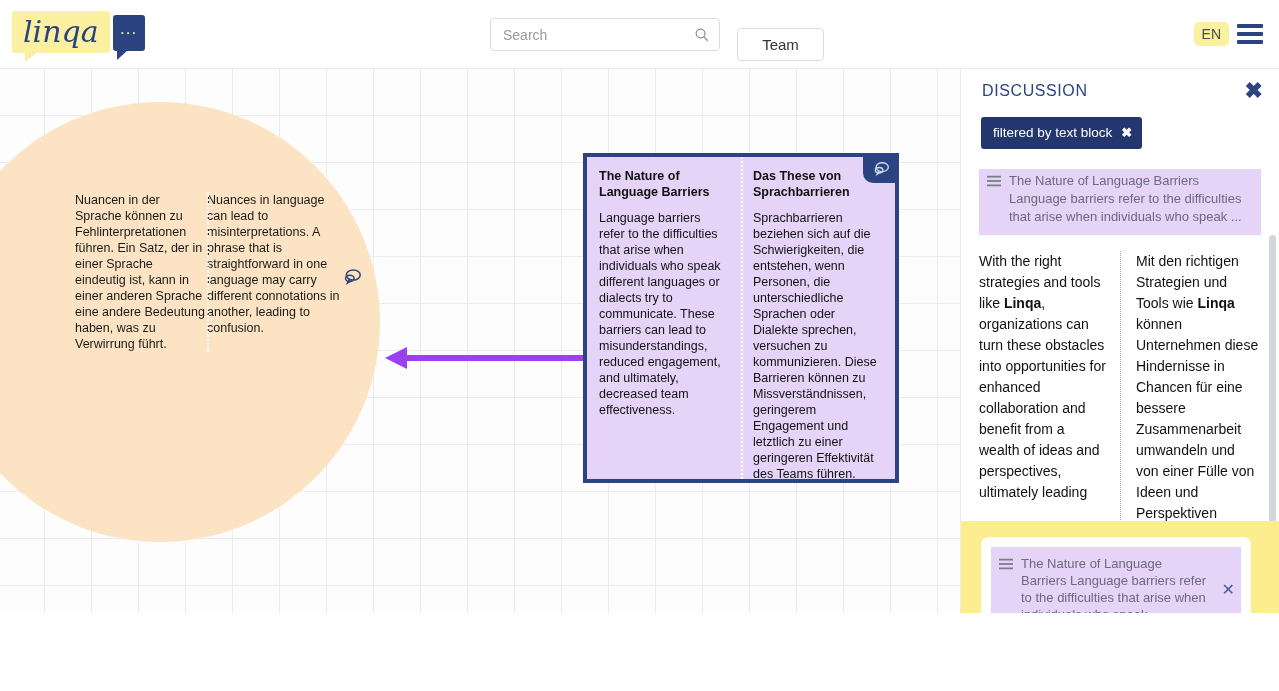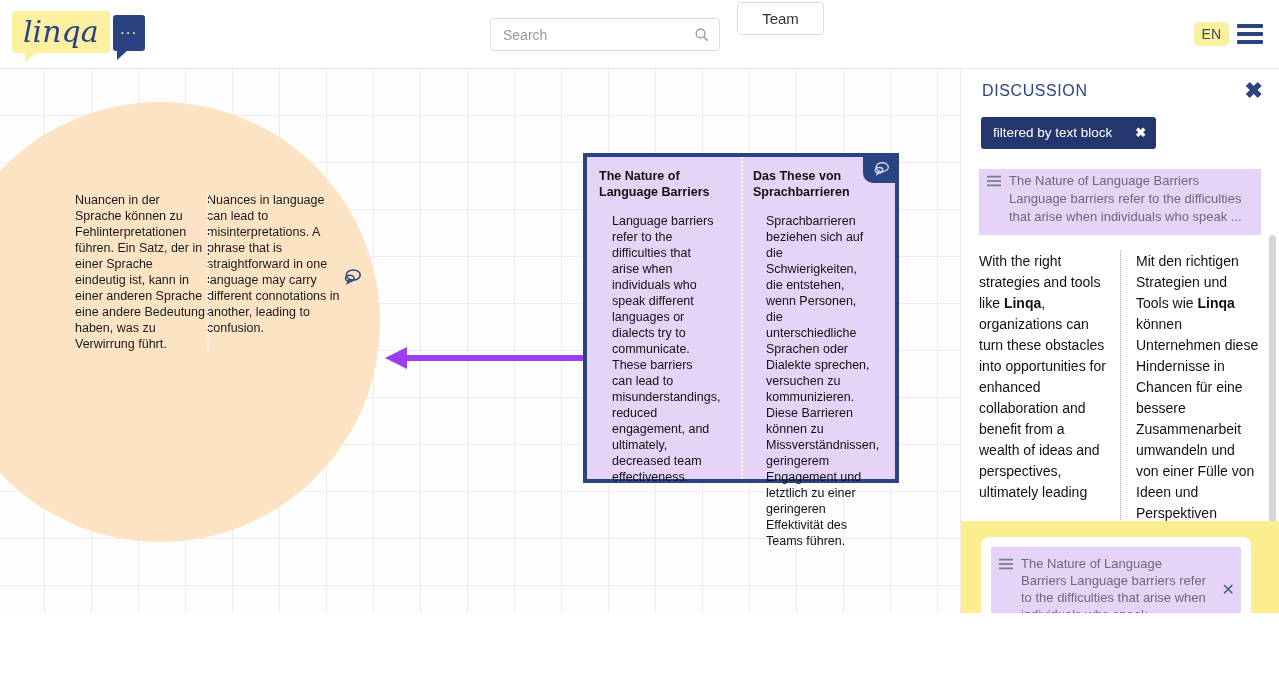--- a/index.html
+++ b/index.html
@@ -82,21 +82,21 @@
   .search-input {
     border: none; outline: none; flex: 1;
     font-size: 14px; color: #444;
     font-family: "Liberation Sans", sans-serif;
     background: transparent;
   }
   .search-input::placeholder { color: #9a9a9a; }
   .search-icon { width: 15px; height: 15px; flex: 0 0 auto; opacity:.75; }
 
   .team-btn {
-    position: absolute; left: 737px; top: 2px;
+    position: absolute; left: 737px; top: 28px;
     width: 87px; height: 33px;
     border: 1px solid #dddddd;
     border-radius: 4px;
     background: #fff;
     font-size: 15px; color: #333;
     font-family: "Liberation Sans", sans-serif;
     cursor: pointer;
   }
 
   .lang-badge {
@@ -187,21 +187,21 @@
     width: 316px; height: 330px;
     background: #e5d4f7;
     border: 4px solid #2b4481;
   }
   .card-cols { display: flex; height: 100%; position: relative; justify-content: flex-end; }
   .card-col { width: 50%; padding: 11px 12px 0 12px; }
   .card-h {
     font-size: 12.5px; font-weight: bold; color: #111;
     line-height: 16px; margin: 0 0 10px 0;
   }
-  .card-p { font-size: 12.5px; line-height: 16px; color: #111; margin: 13px; }
+  .card-p { font-size: 12.5px; line-height: 16px; color: #111; margin: 0; }
   .card-dotted {
     position: absolute; left: 50%; top: 0; bottom: 0;
     border-left: 2px dotted #ffffff;
   }
   .card-badge {
     position: absolute; right: -4px; top: -4px;
     width: 36px; height: 30px;
     background: #2b4481;
     border-radius: 0 0 0 10px;
     display: flex; align-items: center; justify-content: center;
@@ -246,21 +246,21 @@
     font-size: 22px; color: #2b4481; cursor: pointer; font-weight: bold;
     line-height: 1;
   }
   .filter-chip {
     position: absolute; left: 20px; top: 48px;
     background: #23376e;
     color: #fff;
     font-size: 13.5px;
     border-radius: 3px;
     padding: 8px 10px 9px 12px;
-    display: flex; align-items: center; gap: 23px;
+    display: flex; align-items: center; gap: 9px;
     cursor: pointer;
   }
   .chip-x { font-weight: bold; font-size: 13px; }
 
   .panel-scroll {
     position: absolute; top: 100px; left: 0; right: 0; bottom: 0;
     overflow: hidden;
   }
   .quote-block {
     background: #e5d4f7;

